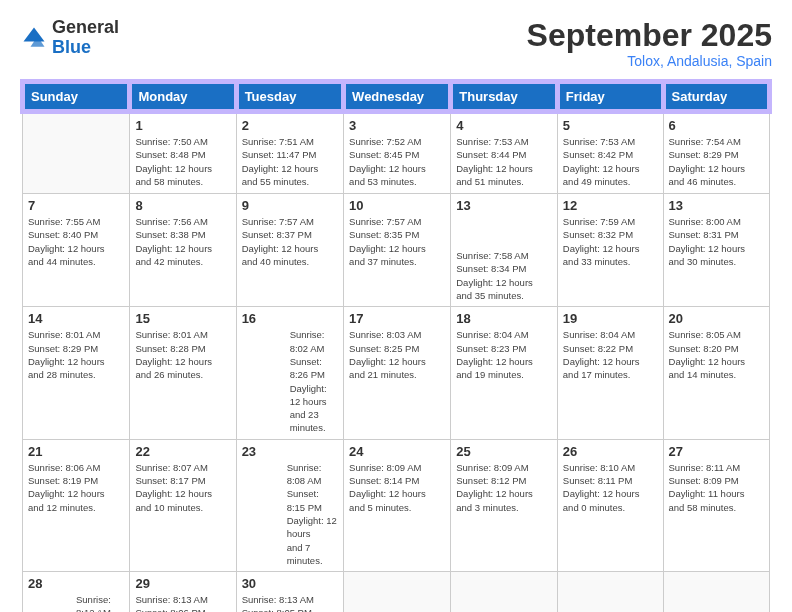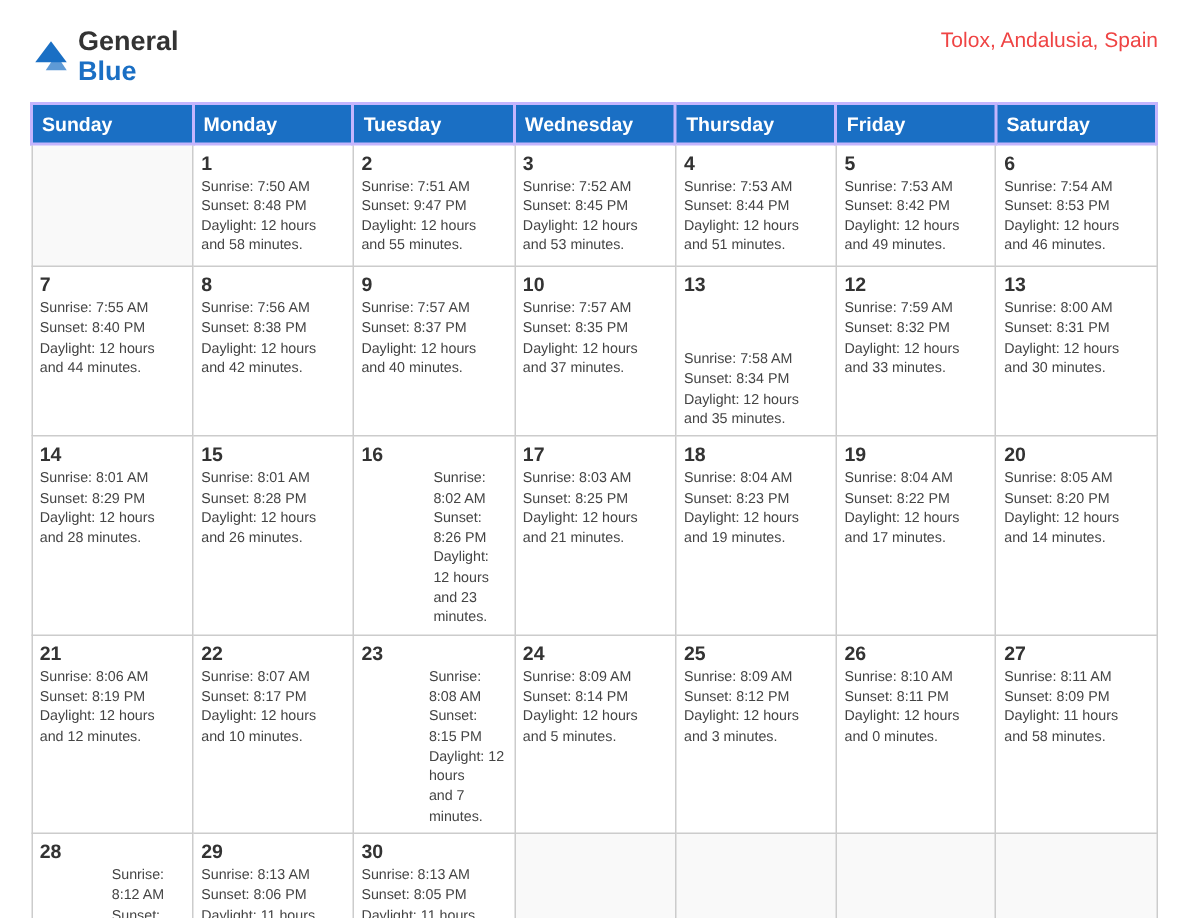--- a/index.html
+++ b/index.html
@@ -43,35 +43,35 @@
       text-align: right;
     }
     .month-title {
       font-size: 32px;
       font-weight: bold;
       color: #333;
       line-height: 1.1;
     }
     .subtitle {
       font-size: 14px;
-      color: #ef4444;
+      color: #3b82f6;
     }
     .calendar {
       width: 100%;
       border-collapse: collapse;
       border: 1px solid #ccc;
     }
     .calendar th {
       background: #1a6fc4;
       color: #fff;
       text-align: left;
       padding: 5px 6px;
       font-size: 13px;
       font-weight: bold;
-      border: 2px solid #c4b5fd;
+      border: 5px solid #c4b5fd;
     }
     .calendar td {
       border: 1px solid #ccc;
       vertical-align: top;
       padding: 4px 5px;
       width: 108px;
       background: #fff;
     }
     .calendar td.empty {
       background: #f9f9f9;
@@ -98,20 +98,21 @@
       <svg class="logo-icon" viewBox="0 0 32 32">
         <polygon points="16,4 28,20 4,20" fill="#1a6fc4"></polygon>
         <polygon points="20,14 28,26 12,26" fill="#1a6fc4" opacity="0.7"></polygon>
       </svg>
       <div class="logo-text">
         <span class="logo-general">General</span><br>
         <span class="logo-blue">Blue</span>
       </div>
     </div>
     <div class="title-block">
+      <div class="month-title">September 2025</div>
       <div class="subtitle">Tolox, Andalusia, Spain</div>
     </div>
   </div>
 
   <table class="calendar">
     <thead>
       <tr id="header-row">
           <th>Sunday</th>
           <th>Monday</th>
           <th>Tuesday</th>
@@ -127,21 +128,21 @@
           <td>
             <span class="day-number">1</span>
             <div class="day-info" style="white-space: pre-line;">Sunrise: 7:50 AM
 Sunset: 8:48 PM
 Daylight: 12 hours
 and 58 minutes.</div>
           </td>
           <td>
             <span class="day-number">2</span>
             <div class="day-info" style="white-space: pre-line;">Sunrise: 7:51 AM
-Sunset: 9:47 PM
+Sunset: 11:47 PM
 Daylight: 12 hours
 and 55 minutes.</div>
           </td>
           <td>
             <span class="day-number">3</span>
             <div class="day-info" style="white-space: pre-line;">Sunrise: 7:52 AM
 Sunset: 8:45 PM
 Daylight: 12 hours
 and 53 minutes.</div>
           </td>
@@ -155,21 +156,21 @@
           <td>
             <span class="day-number">5</span>
             <div class="day-info" style="white-space: pre-line;">Sunrise: 7:53 AM
 Sunset: 8:42 PM
 Daylight: 12 hours
 and 49 minutes.</div>
           </td>
           <td>
             <span class="day-number">6</span>
             <div class="day-info" style="white-space: pre-line;">Sunrise: 7:54 AM
-Sunset: 8:53 PM
+Sunset: 8:29 PM
 Daylight: 12 hours
 and 46 minutes.</div>
           </td>
         </tr>
         <tr style="height: 82px;">
           <td>
             <span class="day-number">7</span>
             <div class="day-info" style="white-space: pre-line;">Sunrise: 7:55 AM
 Sunset: 8:40 PM
 Daylight: 12 hours

